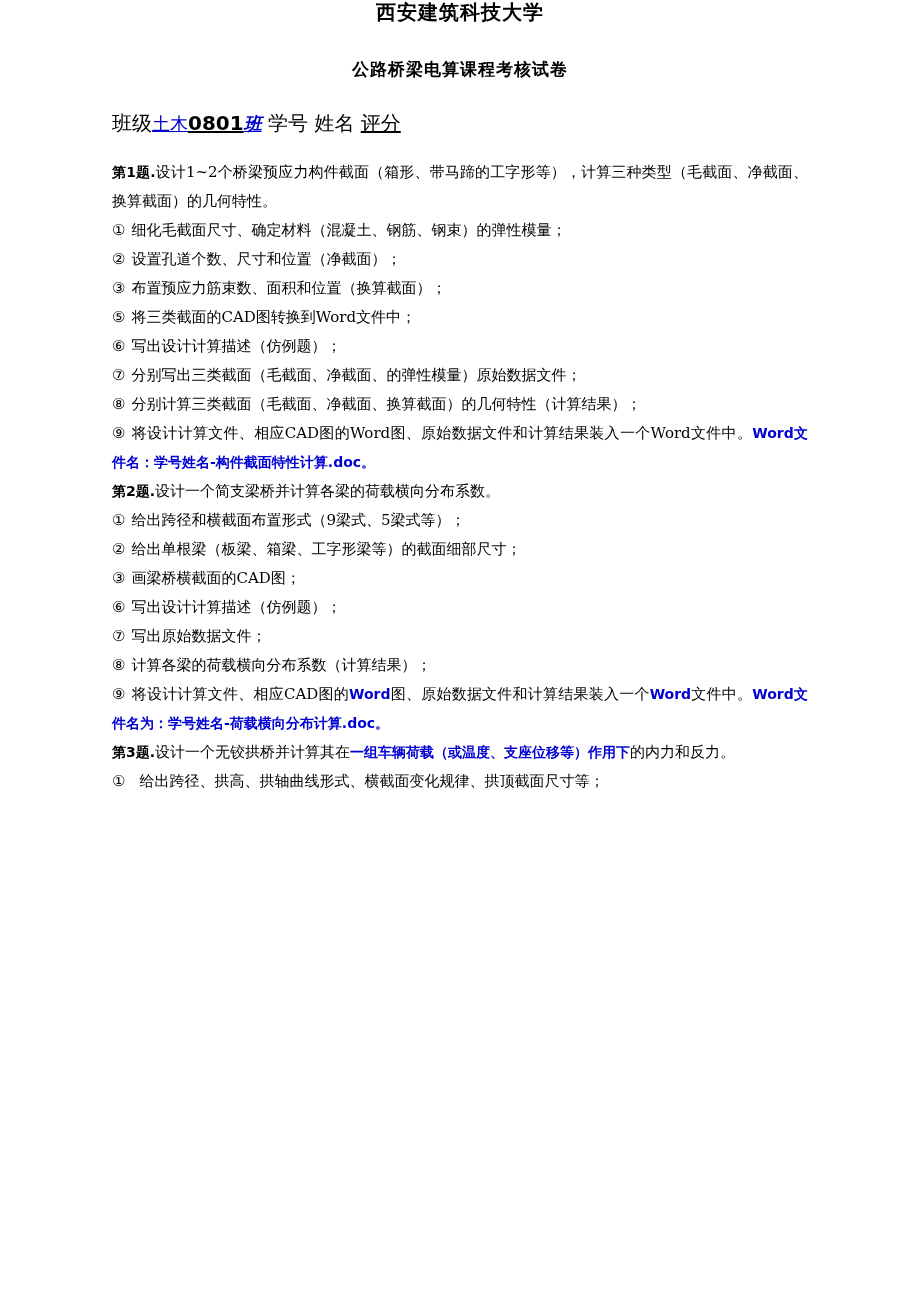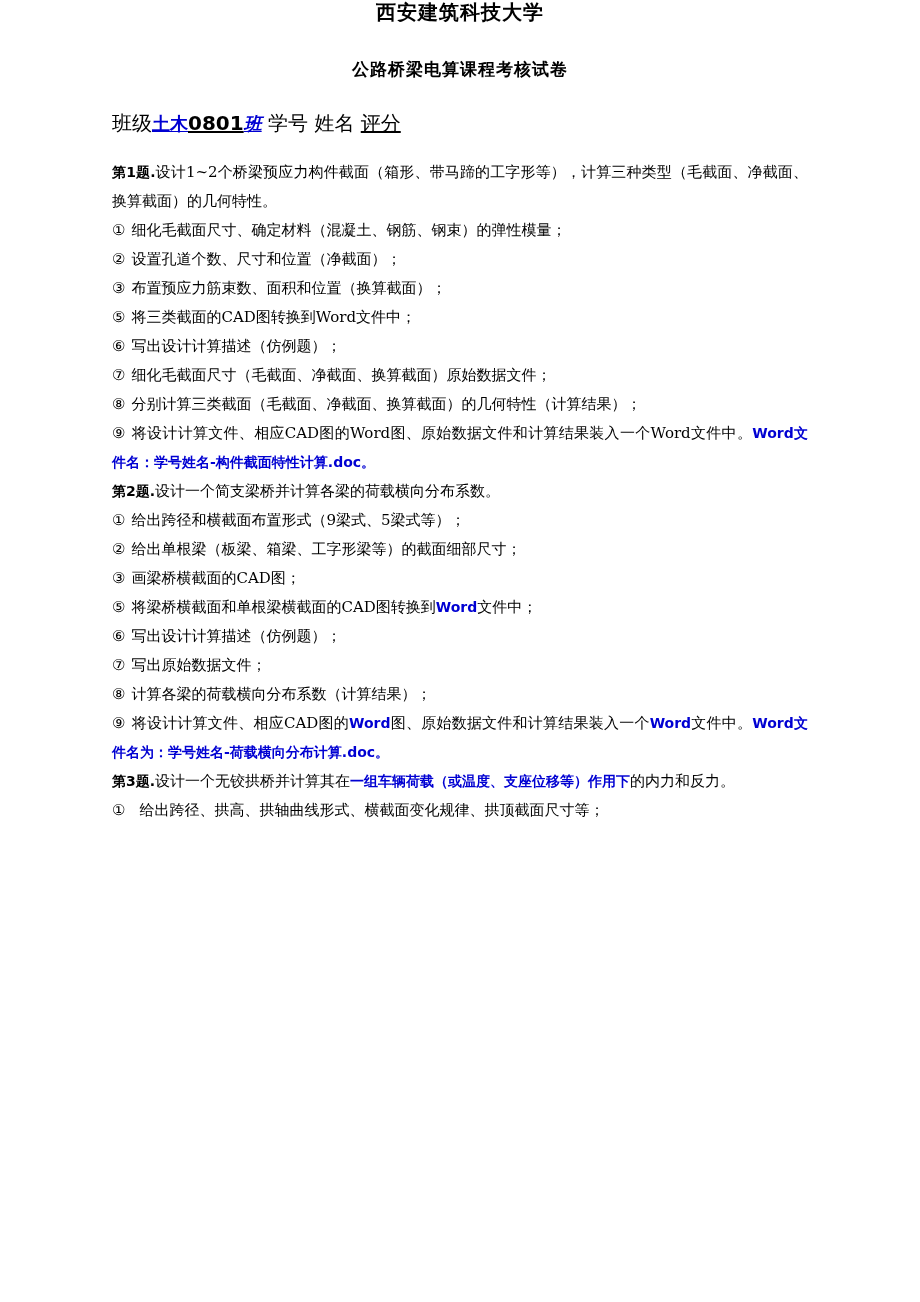--- a/index.html
+++ b/index.html
@@ -54,21 +54,21 @@
     font-size: 20px;
     line-height: 1.3;
     font-family: "DejaVu Serif", "Liberation Serif", serif;
     white-space: nowrap;
   }
   .info-line .seg {
     display: inline;
   }
   .seg-blue-bold-ul {
     color: #0000D2;
-    font-weight: bold;
+    font-weight: normal;
     text-decoration: underline;
     font-family: "DejaVu Sans", "Liberation Sans", sans-serif;
     font-size: 18px;
   }
   .seg-black-bold-ul {
     color: #000000;
     font-weight: bold;
     text-decoration: underline;
     font-family: "DejaVu Sans", "Liberation Sans", sans-serif;
     font-size: 20px;
@@ -149,32 +149,31 @@
 
     <div class="body-block">
 
       <p class="q-head"><span class="bold">第1题.</span><span>设计1~2个桥梁预应力构件截面（箱形、带马蹄的工字形等），计算三种类型（毛截面、净截面、换算截面）的几何特性。</span></p>
 
       <p class="item"><span class="num">①</span><span>细化毛截面尺寸、确定材料（混凝土、钢筋、钢束）的弹性模量；</span></p>
       <p class="item"><span class="num">②</span><span>设置孔道个数、尺寸和位置（净截面）；</span></p>
       <p class="item"><span class="num">③</span><span>布置预应力筋束数、面积和位置（换算截面）；</span></p>
       <p class="item"><span class="num">⑤</span><span>将三类截面的CAD图转换到Word文件中；</span></p>
       <p class="item"><span class="num">⑥</span><span>写出设计计算描述（仿例题）；</span></p>
-      <p class="item"><span class="num">⑦</span><span>细化毛截面尺寸（毛截面、净截面、换算截面）原始数据文件；</span></p>
+      <p class="item"><span class="num">⑦</span><span>分别写出三类截面（毛截面、净截面、的弹性模量）原始数据文件；</span></p>
       <p class="item"><span class="num">⑧</span><span>分别计算三类截面（毛截面、净截面、换算截面）的几何特性（计算结果）；</span></p>
 
       <p class="para"><span class="num">⑨</span><span>将设计计算文件、相应CAD图的Word图、原始数据文件和计算结果装入一个Word文件中。</span><span class="blue-bold">Word文件名：学号姓名-构件截面特性计算.doc。</span></p>
 
       <p class="q-head"><span class="bold">第2题.</span><span>设计一个简支梁桥并计算各梁的荷载横向分布系数。</span></p>
 
       <p class="item"><span class="num">①</span><span>给出跨径和横截面布置形式（9梁式、5梁式等）；</span></p>
       <p class="item"><span class="num">②</span><span>给出单根梁（板梁、箱梁、工字形梁等）的截面细部尺寸；</span></p>
       <p class="item"><span class="num">③</span><span>画梁桥横截面的CAD图；</span></p>
 
-      <p class="item"><span class="num">⑤</span><span>将梁桥横截面和单根梁横截面的CAD图转换到</span><span class="blue-bold">Word</span><span>文件中；</span></p>
 
       <p class="item"><span class="num">⑥</span><span>写出设计计算描述（仿例题）；</span></p>
       <p class="item"><span class="num">⑦</span><span>写出原始数据文件；</span></p>
       <p class="item"><span class="num">⑧</span><span>计算各梁的荷载横向分布系数（计算结果）；</span></p>
 
       <p class="para"><span class="num">⑨</span><span>将设计计算文件、相应CAD图的</span><span class="blue-bold">Word</span><span>图、原始数据文件和计算结果装入一个</span><span class="blue-bold">Word</span><span>文件中。</span><span class="blue-bold">Word文件名为：学号姓名-荷载横向分布计算.doc。</span></p>
 
       <p class="para"><span class="bold">第3题.</span><span>设计一个无铰拱桥并计算其在</span><span class="blue-bold">一组车辆荷载（或温度、支座位移等）作用下</span><span>的内力和反力。</span></p>
 
       <p class="item wide-indent"><span class="num">①</span><span>给出跨径、拱高、拱轴曲线形式、横截面变化规律、拱顶截面尺寸等；</span></p>

